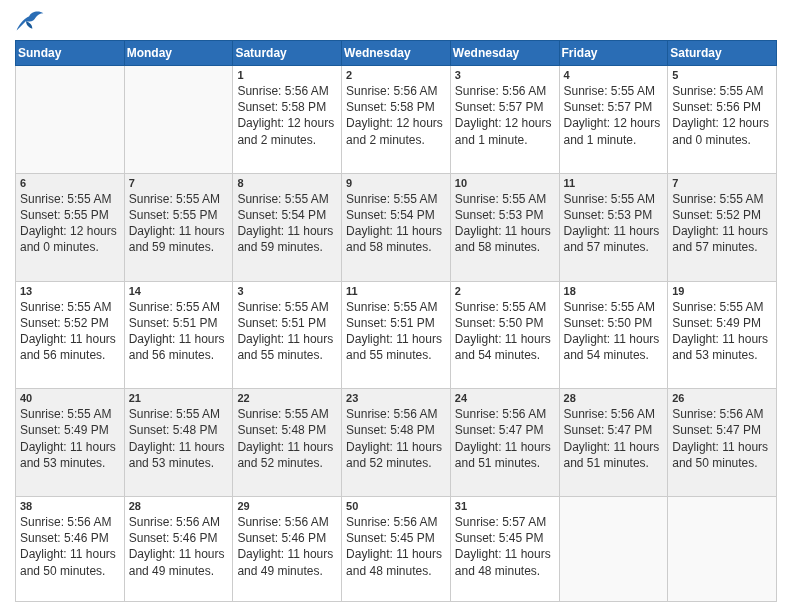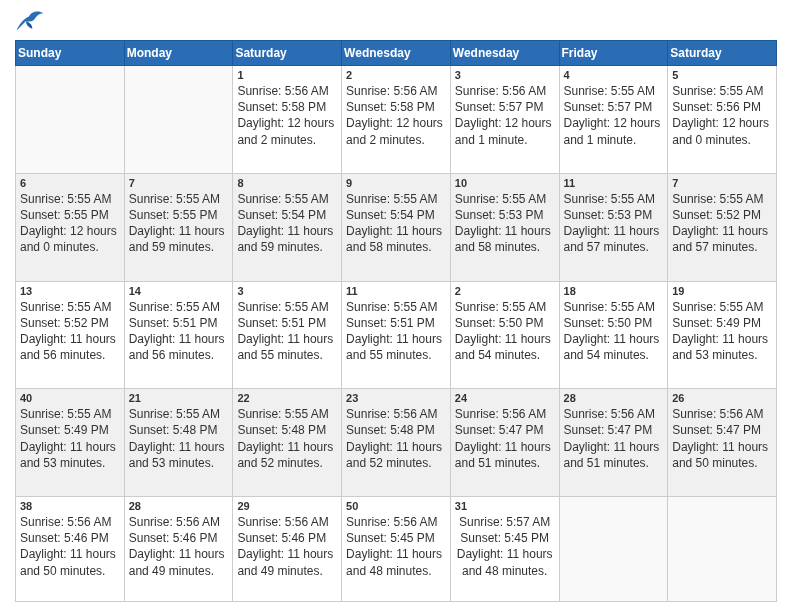--- a/index.html
+++ b/index.html
@@ -342,21 +342,21 @@
           </td>
           <td>
             <span class="day-num">50</span>
             <div class="cell-info" style="white-space: pre-line;">Sunrise: 5:56 AM
 Sunset: 5:45 PM
 Daylight: 11 hours
 and 48 minutes.</div>
           </td>
           <td>
             <span class="day-num">31</span>
-            <div class="cell-info" style="white-space: pre-line; text-align: center;">Sunrise: 5:57 AM
+            <div class="cell-info" style="white-space: pre-line;">Sunrise: 5:57 AM
 Sunset: 5:45 PM
 Daylight: 11 hours
 and 48 minutes.</div>
           </td>
           <td class="empty-cell"></td>
           <td class="empty-cell"></td>
         </tr>
       </tbody>
   </table>
 </div>

